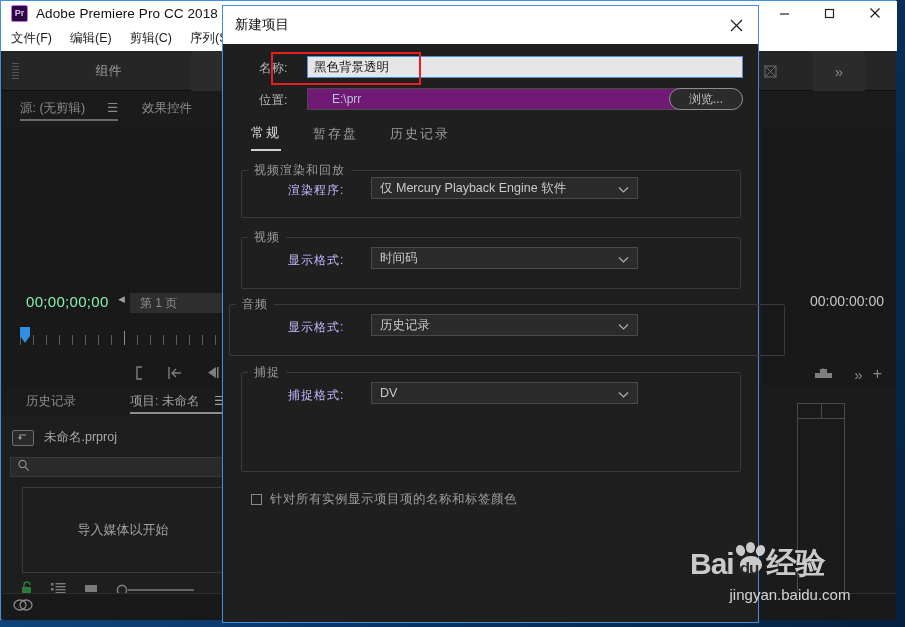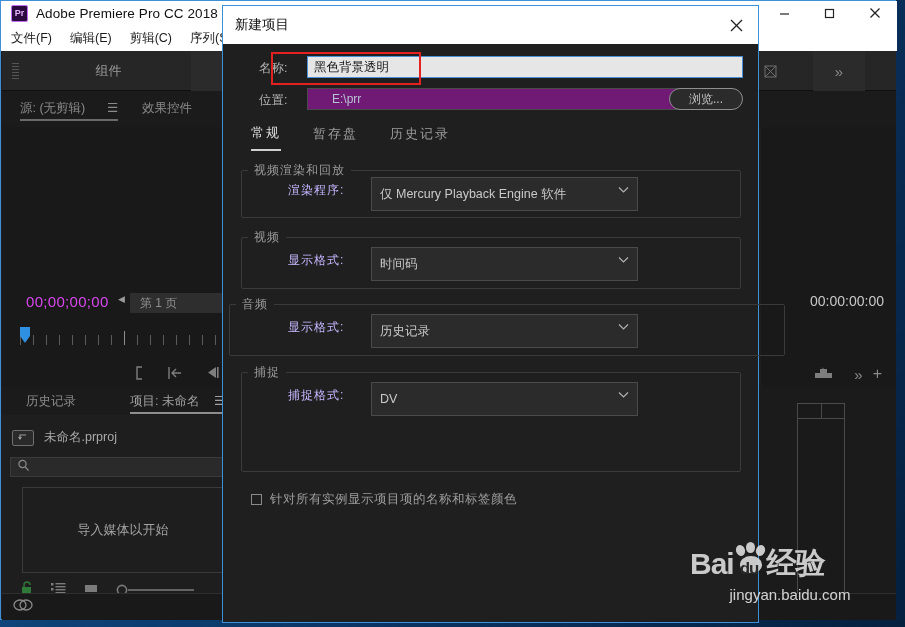--- a/index.html
+++ b/index.html
@@ -57,21 +57,21 @@
   #panel-tabrow {
     position:absolute; left:1px; top:90px; width:894px; height:36px; background:#1b1b1b;
   }
   .ptab { position:absolute; top:9px; font-size:12.5px; color:#8a8a8a; }
   .ptab-underline { position:absolute; height:2px; background:#6a6a6a; }
 
   
   #source-monitor {
     position:absolute; left:1px; top:126px; width:222px; height:260px; background:#191919;
   }
-  #src-timecode { position:absolute; left:24px; top:166px; font-size:15px; color:#d946ef;
+  #src-timecode { position:absolute; left:24px; top:166px; font-size:15px; color:#86efac;
     font-family:"Liberation Sans",sans-serif; letter-spacing:.3px; }
   #src-pagebox { position:absolute; left:128px; top:166px; width:96px; height:20px;
     background:#2e2e2e; display:flex; align-items:center; }
   #src-page-arrow { position:absolute; left:116px; top:167px; color:#9a9a9a; font-size:9px; }
   #src-page-text { font-size:12px; color:#8f8f8f; margin-left:10px; }
   #src-ruler { position:absolute; left:18px; top:200px; width:204px; height:18px; }
   .tickrow { position:absolute; left:0; top:8px; width:100%; height:10px;
     background: repeating-linear-gradient(to right,#5b5b5b 0 1px, transparent 1px 13px); }
   #playhead { position:absolute; left:0px; top:0px; width:10px; height:16px; }
   #src-mark { position:absolute; left:104px; top:4px; width:1px; height:14px; background:#8d8d8d; }
@@ -140,21 +140,21 @@
 
   #tabs { position:absolute; left:28px; top:80px; display:flex; align-items:center; }
   .dtab { font-size:13px; color:#9b9b9b; margin-right:32px; padding-bottom:7px; letter-spacing:2px; }
   .dtab.active { color:#dcdcdc; border-bottom:2px solid #d0d0d0; }
 
   fieldset.group {
     position:absolute; border:1px solid #3a3a3a; border-radius:2px;
   }
   fieldset.group legend { font-size:12px; color:#9a9a9a; padding:0 6px; margin-left:6px; letter-spacing:1px; }
   .field-label { position:absolute; font-size:12px; color:#c4b5fd; letter-spacing:1px; }
-  .combo { position:absolute; height:34px; background:#2b2b2b; border:1px solid #4a4a4a;
+  .combo { position:absolute; height:22px; background:#2b2b2b; border:1px solid #4a4a4a;
     display:flex; align-items:center; font-size:12.5px; color:#c9c9c9; padding-left:8px; }
   .combo .caret { position:absolute; right:8px; top:5px; }
 
   #chk-row { position:absolute; left:28px; top:447px; display:flex; align-items:center; }
   #chk-box { width:11px; height:11px; border:1px solid #8a8a8a; background:transparent; }
   #chk-label { font-size:12.5px; color:#9d9d9d; margin-left:8px; letter-spacing:.5px; }
 
   
   #watermark { position:absolute; left:690px; top:543px; width:200px; height:74px; }
   #wm-main { font-size:30px; font-weight:bold; color:#d9d9d9; letter-spacing:-1px;

